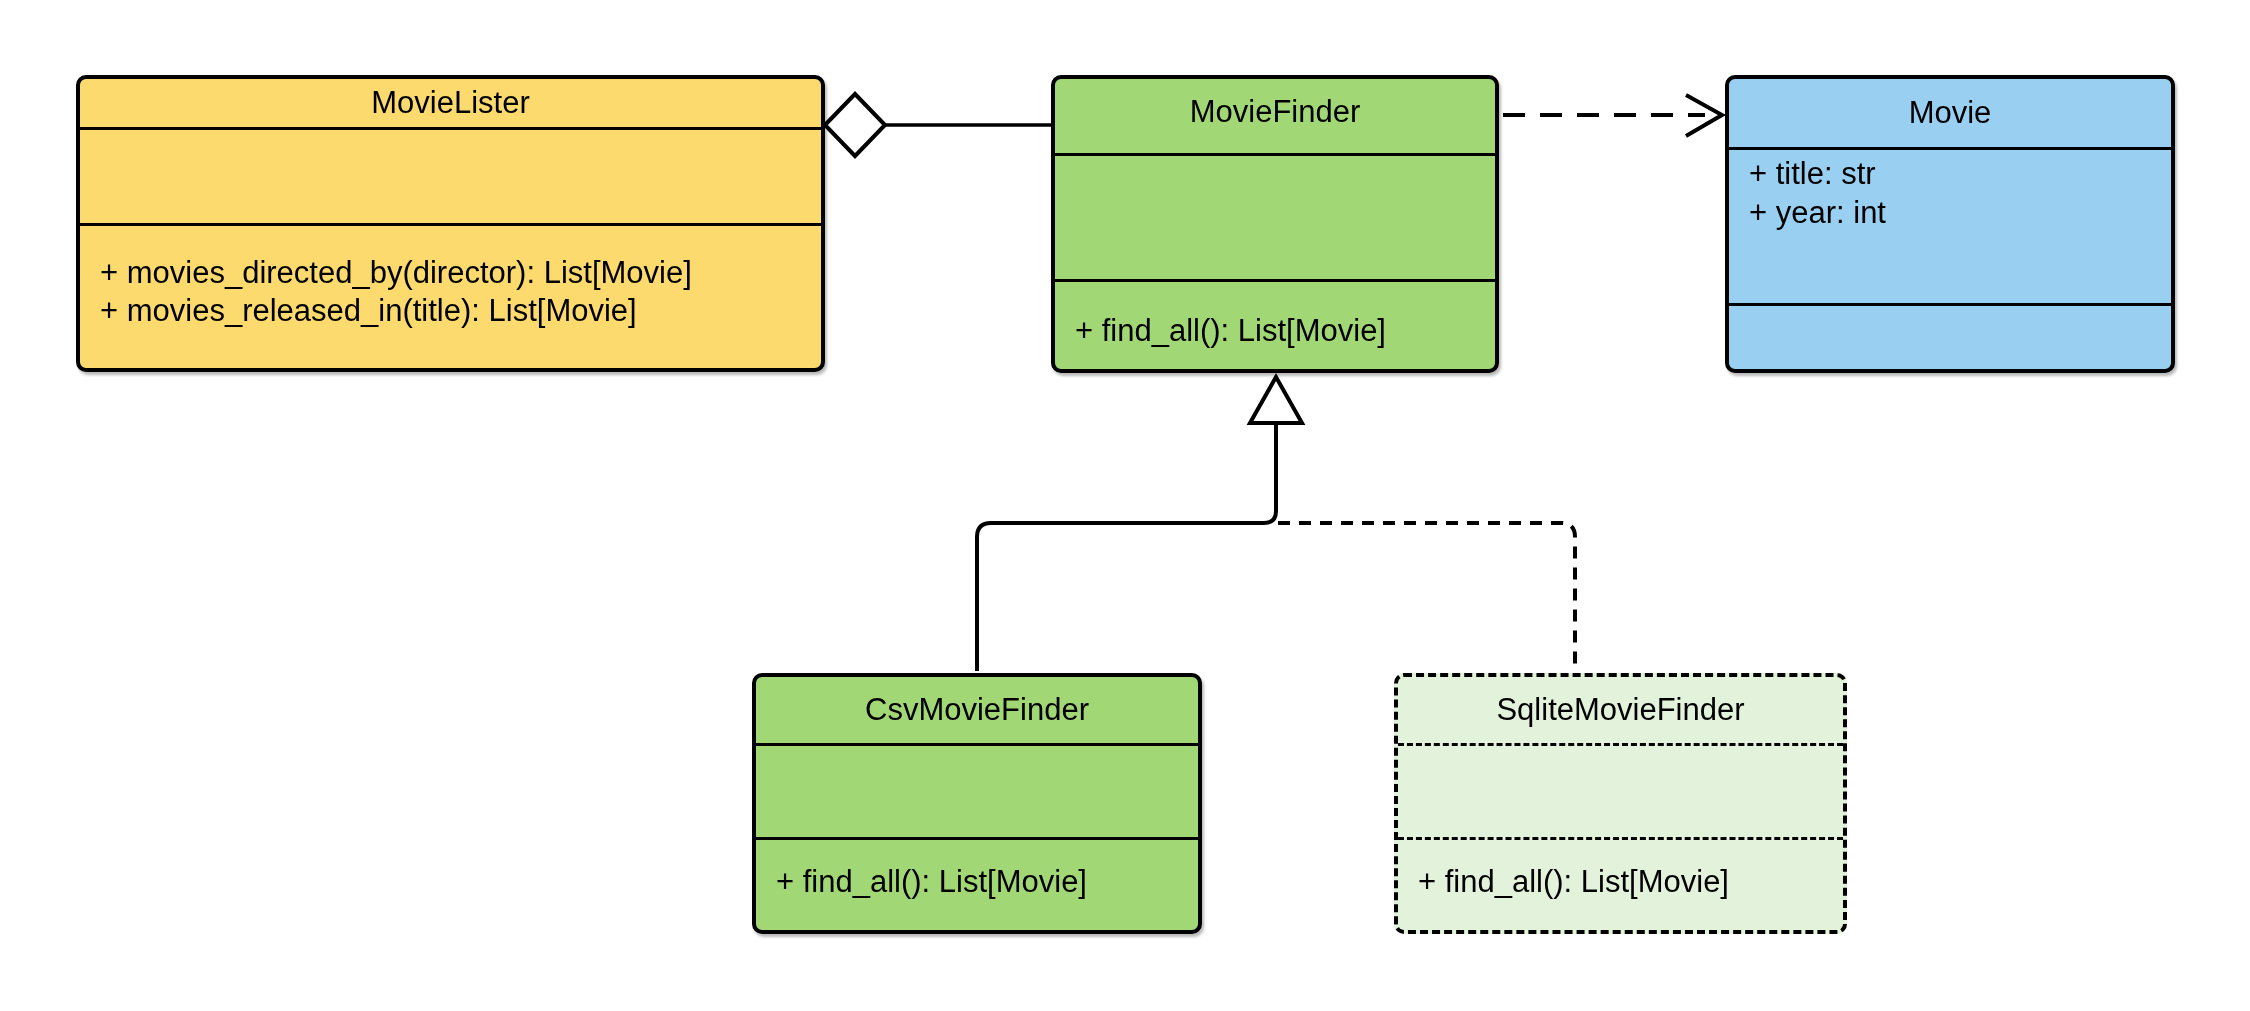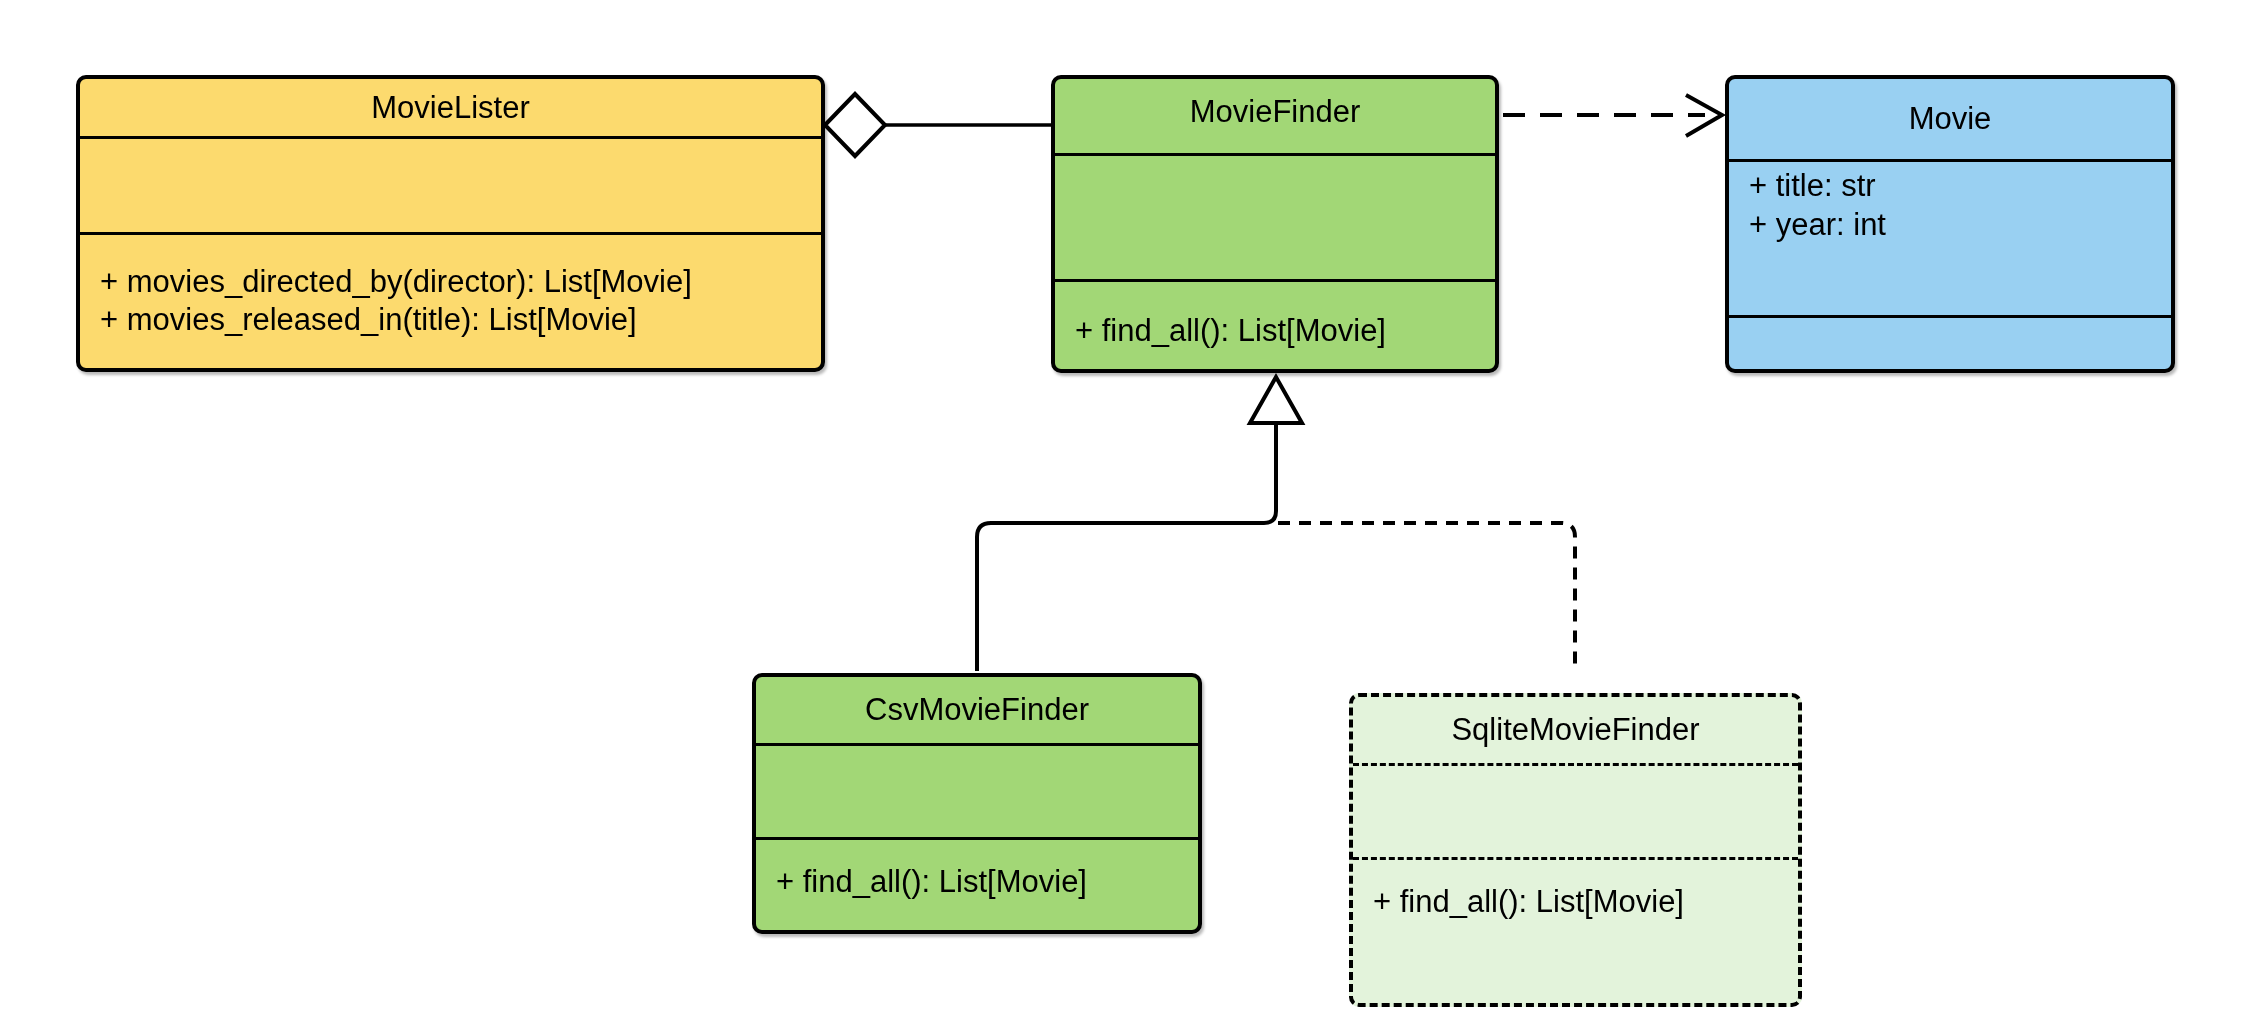--- a/index.html
+++ b/index.html
@@ -46,39 +46,39 @@
   .member { padding-left: 20px; white-space: nowrap; }
 
   
   .fill-yellow     { background: #FCDA6E; }
   .fill-green      { background: #A2D776; }
   .fill-blue       { background: #99D0F2; }
   .fill-palegreen  { background: #E3F3DB; }
 
   
   #cls-movielister { left: 76px;   top: 75px;  width: 749px; height: 297px; }
-  #cls-movielister .c1 { height: 57px; }
+  #cls-movielister .c1 { height: 48px; }
   #cls-movielister .c2 { height: 96px; }
   #cls-movielister .c3 { padding-top: 28px; }
 
   #cls-moviefinder { left: 1051px; top: 75px;  width: 448px; height: 298px; gap: 8px; }
   #cls-moviefinder .c1 { height: 66px; }
   #cls-moviefinder .c2 { height: 118px; }
   #cls-moviefinder .c3 { padding-top: 30px; }
 
   #cls-movie       { left: 1725px; top: 75px;  width: 450px; height: 298px; }
-  #cls-movie .c1 { height: 80px; text-align: center; }
+  #cls-movie .c1 { height: 68px; text-align: center; }
   #cls-movie .c2 { height: 156px; padding-top: 4px; line-height: 39px; }
 
   #cls-csvmoviefinder { left: 752px;  top: 673px; width: 450px; height: 261px; }
   #cls-csvmoviefinder .c1 { height: 66px; }
   #cls-csvmoviefinder .c2 { height: 94px; }
   #cls-csvmoviefinder .c3 { padding-top: 23px; }
 
-  #cls-sqlitemoviefinder { left: 1349px; top: 673px; width: 453px; height: 314px; margin-top: 20px; }
+  #cls-sqlitemoviefinder { left: 1394px; top: 673px; width: 453px; height: 261px; }
   #cls-sqlitemoviefinder .c1 { height: 66px; }
   #cls-sqlitemoviefinder .c2 { height: 94px; }
   #cls-sqlitemoviefinder .c3 { padding-top: 23px; }
 </style>
 </head>
 <body>
 
 <div id="stage">
 
   <svg id="connectors" viewBox="0 0 2250 1011" width="2250" height="1011" fill="none" stroke="#000000" stroke-width="3.5">

